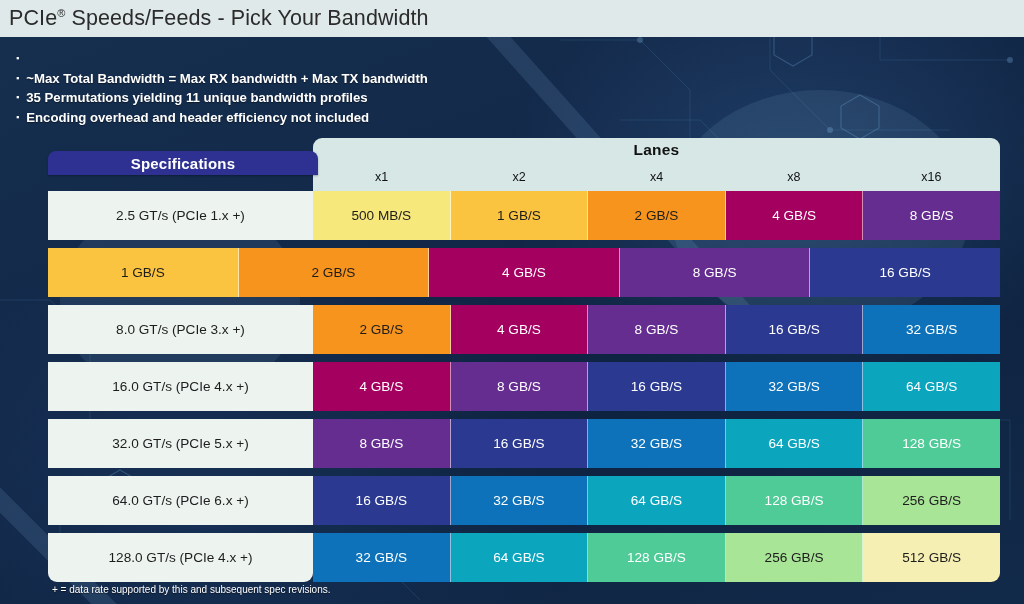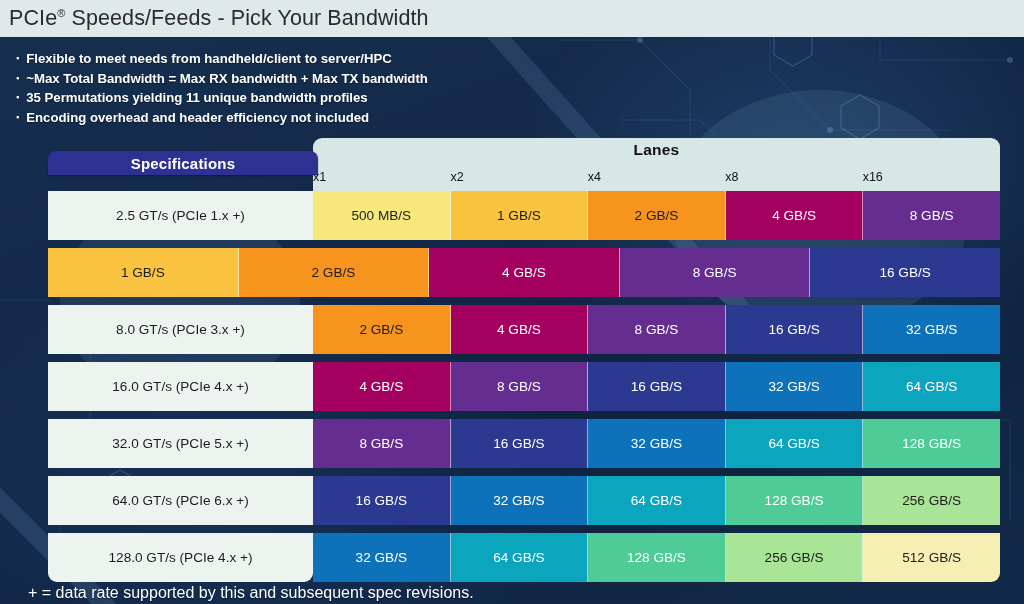--- a/index.html
+++ b/index.html
@@ -138,21 +138,21 @@
   #lane-labels {
     position: absolute;
     left: 273px;
     top: 26px;
     width: 687px;
     height: 27px;
     display: flex;
   }
   #lane-labels .lane-label {
     flex: 1 1 0;
-    text-align: left;
+    text-align: center;
     font-size: 12.5px;
     color: #111111;
     font-weight: 500;
     line-height: 27px;
   }
 
   
   #table-body {
     position: absolute;
     left: 8px;
@@ -195,23 +195,23 @@
     border-right: 1px solid rgba(255,255,255,0.55);
   }
   .lane-cell:last-child { border-right: none; }
 
   
   .data-row:last-child .lane-cell:last-child { border-radius: 0 0 9px 0; }
 
   
   #footnote {
     position: absolute;
-    left: 28px;
+    left: 52px;
     top: 584px;
-    font-size: 16px;
+    font-size: 10px;
     color: #ffffff;
     z-index: 5;
     text-shadow: 0 1px 1px rgba(0,0,0,0.5);
   }
 </style>
 </head>
 <body>
 
 <div id="slide">
 
@@ -257,21 +257,20 @@
     </svg>
   </div>
 
   <div id="title-bar">
     <div class="title-text"><span>PCIe</span><sup>®</sup><span> Speeds/Feeds - Pick Your Bandwidth</span></div>
   </div>
 
   <div id="bullets">
     <div class="bullet-row">
       <span class="bullet-mark">▪</span>
-      <span class="bullet-text">Flexible to meet needs from handheld/client to server/HPC</span>
     </div>
     <div class="bullet-row">
       <span class="bullet-mark">▪</span>
       <span class="bullet-text">~Max Total Bandwidth = Max RX bandwidth + Max TX bandwidth</span>
     </div>
     <div class="bullet-row">
       <span class="bullet-mark">▪</span>
       <span class="bullet-text">35 Permutations yielding 11 unique bandwidth profiles</span>
     </div>
     <div class="bullet-row">

